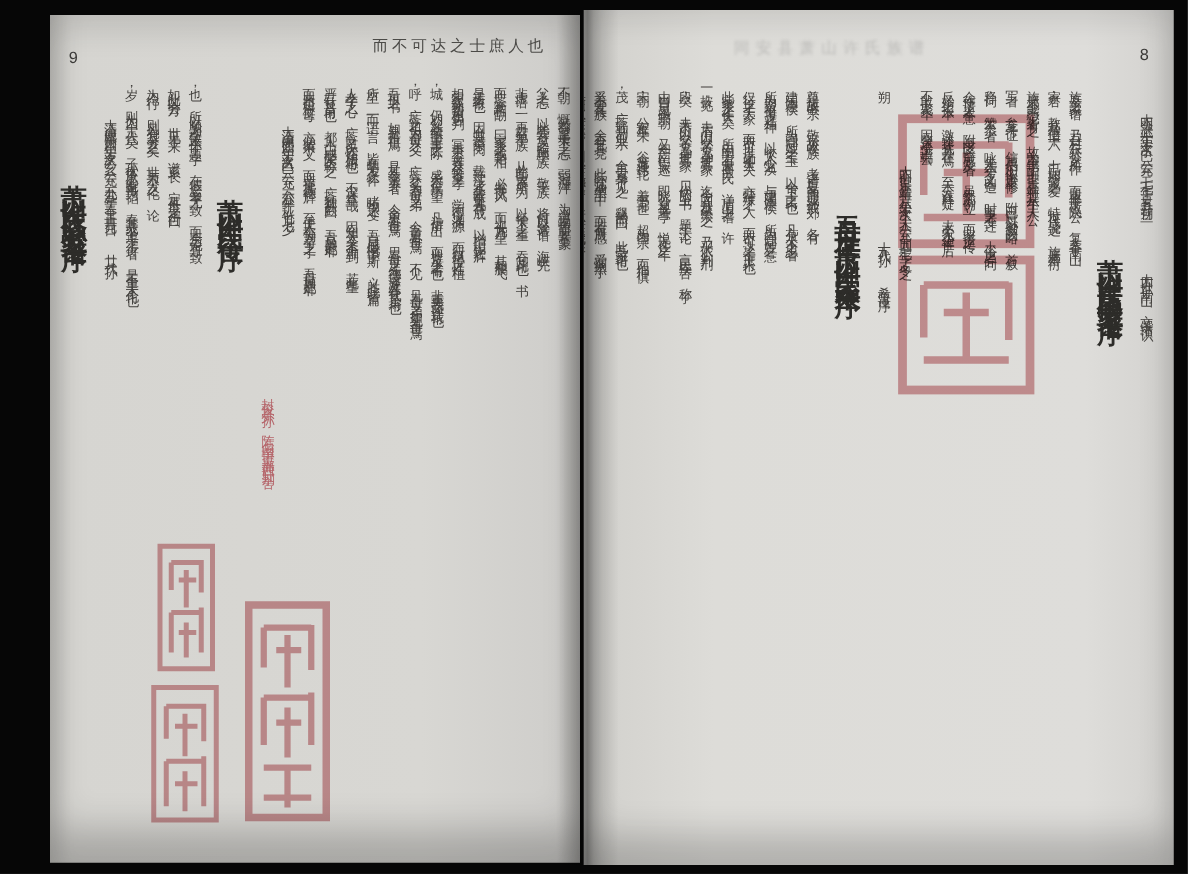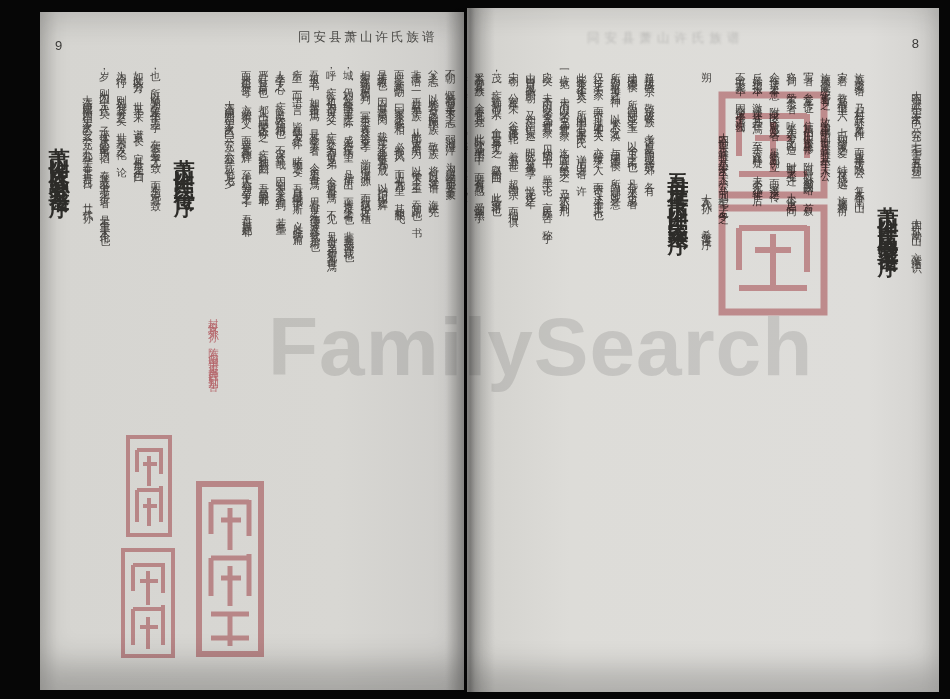--- a/index.html
+++ b/index.html
@@ -31,21 +31,21 @@
   .seal{position:absolute;z-index:3;opacity:.62;mix-blend-mode:multiply;pointer-events:none;}
   .seal svg{display:block;}
 </style>
 </head>
 <body>
 
 <div class="book">
 
   <div class="page page-left">
     <div class="pageno" style="left:15px;top:26px;">9</div>
-    <div class="runtitle" style="left:258px;top:17px;">同安县萧山许氏族谱</div>
+    <div class="runtitle" style="left:258px;top:17px;">而不可达之士庶人也</div>
     <div class="content content-l">
         <div class="col c-b"><span>不朝，慨然有望遥天下之志，弱冠游泮，为当道物色而要童蒙，</span></div>
         <div class="col c-b"><span>父之志，以此委吾父之照顾于族，敬于族，将何以登诸谱，海峡先</span></div>
         <div class="col c-b"><span>非虚语，一再若勉于族，从此而大展所为，以任天下之重，吞知此也，书</span></div>
         <div class="col c-b"><span>而广葊变相勖，曰家乘之载宅相，必书扶风，而上视九万里，其如鹏飞，</span></div>
         <div class="col c-b"><span>是遗教也，因出其谱余阅，载连江之水县欧重凡有成，以增门楣之辉，</span></div>
         <div class="col c-b"><span>相家叙功费相遇判，冥事王父母及父母至孝，学问得之渊源，而行飖得之性植，</span></div>
         <div class="col c-b"><span>城，仍劝父新续而丰事之际，盛天行疾于望，凡祖所出，而推及之者也，非重我而许我也，</span></div>
         <div class="col c-b"><span>呼，广葊之祖为吾母之父，广葊之父为吾母之弟，今吾思吾母焉，不见，见吾母之弟如见吾母焉，</span></div>
         <div class="col c-b"><span>吾祖之书，如是吾祖焉，是其令余养者，令余思吾母焉，思吾母之先德遗泽及眷代系焉也，</span></div>
@@ -119,14 +119,13 @@
       <svg width="112" height="228" viewBox="0 0 112 228">
         <rect x="5" y="5" width="102" height="100" fill="none" stroke="#c4666c" stroke-width="7"></rect>
         <rect x="5" y="118" width="102" height="104" fill="none" stroke="#c4666c" stroke-width="7"></rect>
         <path d="M22 26 h68 M22 26 v40 M90 24 v44 M38 48 h36 M56 32 v52 M22 84 h68
                  M22 138 h68 M22 138 v42 M90 136 v46 M38 160 h36 M56 144 v54 M22 198 h68" fill="none" stroke="#c4666c" stroke-width="6"></path>
       </svg>
     </div>
   </div>
 
   <div class="gutter"></div>
-  <div class="wm" style="left:228px;top:292px;">FamilySearch</div>
 </div>
 
 </body></html>

